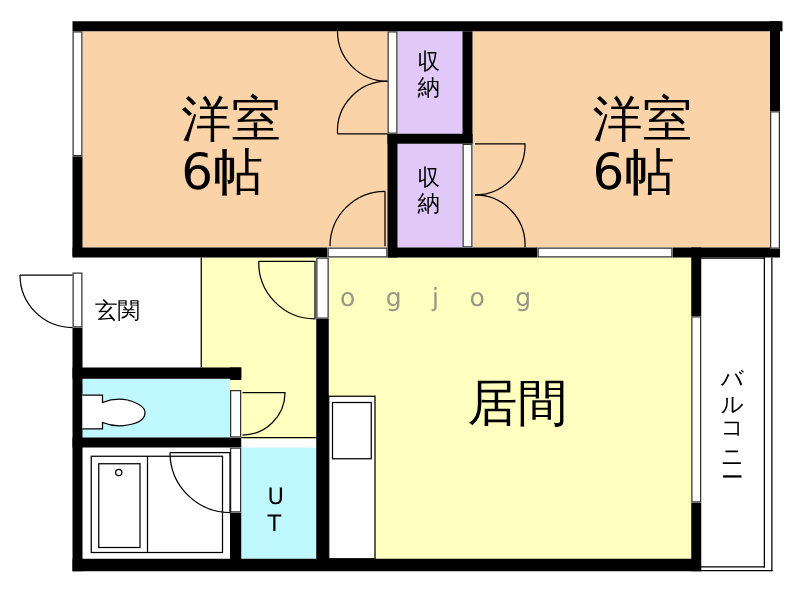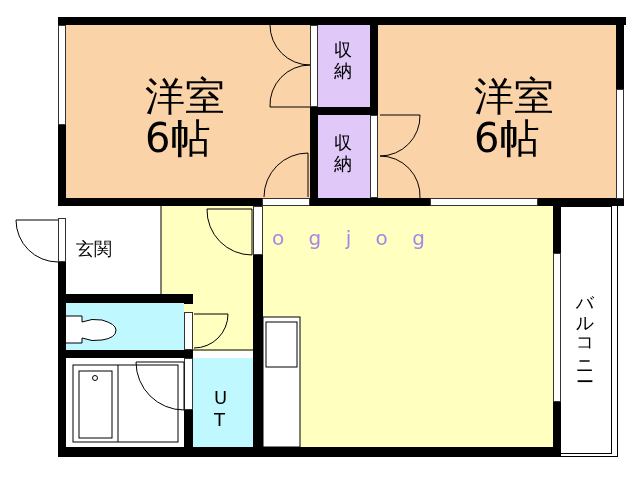--- a/index.html
+++ b/index.html
@@ -5,21 +5,21 @@
   html,body{margin:0;padding:0;background:#fff;}
   body{width:640px;height:480px;position:relative;overflow:hidden;font-family:"DejaVu Sans","Liberation Sans",sans-serif;}
   .wall{position:absolute;background:#000;}
   .room{position:absolute;}
   .label{position:absolute;color:#000;text-align:left;line-height:1.05;}
   .big{font-size:40px;}
   .small{font-size:18px;}
   .vert{writing-mode:vertical-rl;font-size:18px;letter-spacing:2px;}
   .opening{position:absolute;background:#fff;border:1px solid #333;box-sizing:border-box;}
   svg{position:absolute;left:0;top:0;}
-  .wm{position:absolute;color:#8b5cf6;opacity:0.75;font-size:20px;letter-spacing:9px;}
+  .wm{position:absolute;color:#737373;opacity:0.75;font-size:20px;letter-spacing:9px;}
 </style>
 </head>
 <body>
 
 <div class="room" style="left:66px;top:25px;width:245px;height:173px;background:#FBD3A8;"></div>
 <div class="room" style="left:318px;top:25px;width:52px;height:82px;background:#E0C8F8;"></div>
 <div class="room" style="left:318px;top:115px;width:52px;height:83px;background:#E0C8F8;"></div>
 <div class="room" style="left:378px;top:25px;width:238px;height:173px;background:#FBD3A8;"></div>
 <div class="room" style="left:66px;top:206px;width:95px;height:88px;background:#fff;"></div>
 <div class="room" style="left:161px;top:206px;width:92px;height:145px;background:#FFFFC0;"></div>
@@ -105,20 +105,21 @@
 <div class="label small" style="left:334px;top:40px;line-height:1.15;">
   <div>収</div>
   <div>納</div>
 </div>
 <div class="label small" style="left:334px;top:133px;line-height:1.15;">
   <div>収</div>
   <div>納</div>
 </div>
 <div class="label small" style="left:76px;top:240px;">玄関</div>
 <div class="label big" style="left:374px;top:302px;">
+  <div>居間</div>
 </div>
 <div class="label small" style="left:214px;top:387px;line-height:1.2;">
   <div>U</div>
   <div>T</div>
 </div>
 <div class="label vert" style="left:575px;top:282px;">バルコニー</div>
 
 <div class="wm" style="left:272px;top:226px;">o g j o g</div>
 
 </body></html>

